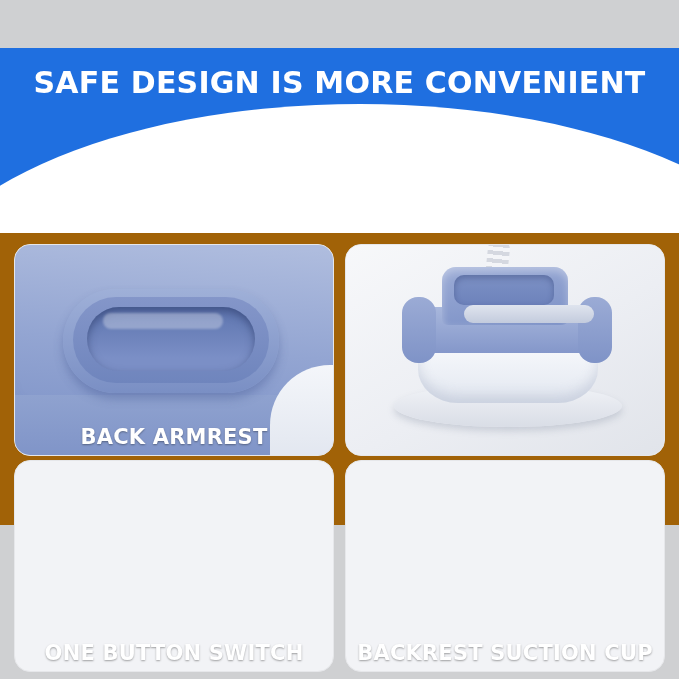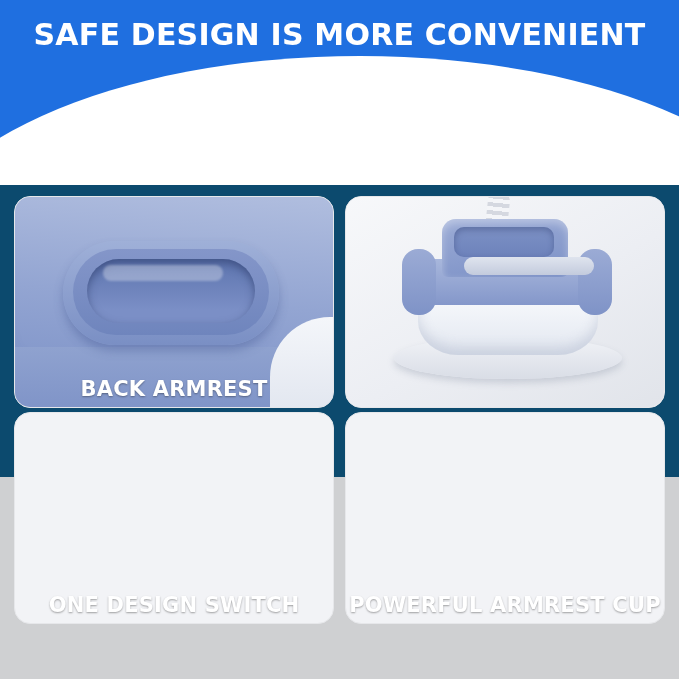--- a/index.html
+++ b/index.html
@@ -10,21 +10,22 @@
     width: 679px;
     height: 679px;
     font-family: "Liberation Sans", sans-serif;
     background: #cfd0d2;
     overflow: hidden;
   }
   .page {
     position: relative;
     width: 679px;
     height: 477px;
-    background: #0c4a6e;
+    background: #a16207;
+    margin-top: 48px;
   }
 
   
   .banner {
     position: absolute;
     left: 0;
     top: 0;
     width: 679px;
     height: 185px;
     background: #1f6fe0;
@@ -478,37 +479,37 @@
         <i style="left:48px; top:7px;"></i>
         <i style="left:72px; top:6px;"></i>
         <i style="left:12px; top:22px;"></i>
         <i style="left:40px; top:26px;"></i>
       </div>
       <div class="c3-knobbase"></div>
       <div class="c3-knob"></div>
       <div class="c3-knob-tab"></div>
       <div class="c3-hand"></div>
       <div class="c3-finger"></div>
-      <div class="card-label">ONE DESIGN SWITCH</div>
+      <div class="card-label">ONE BUTTON SWITCH</div>
     </div>
 
     <div class="card">
       <div class="c4-bg"></div>
       <div class="c4-shadow"></div>
       <div class="c4-top-knob"></div>
       <div class="c4-plate"></div>
       <div class="c4-inner"></div>
       <div class="c4-spoke" style="transform:rotate(0deg);"></div>
       <div class="c4-spoke" style="transform:rotate(60deg);"></div>
       <div class="c4-spoke" style="transform:rotate(120deg);"></div>
       <div class="c4-spoke" style="transform:rotate(180deg);"></div>
       <div class="c4-spoke" style="transform:rotate(240deg);"></div>
       <div class="c4-spoke" style="transform:rotate(300deg);"></div>
       <div class="c4-hub"></div>
       <div class="c4-cupL"></div>
       <div class="c4-cupR"></div>
       <div class="c4-cupBL"></div>
       <div class="c4-cupBR"></div>
-      <div class="card-label">POWERFUL ARMREST CUP</div>
+      <div class="card-label">BACKREST SUCTION CUP</div>
     </div>
 
   </div>
 </div>
 
 </body></html>

